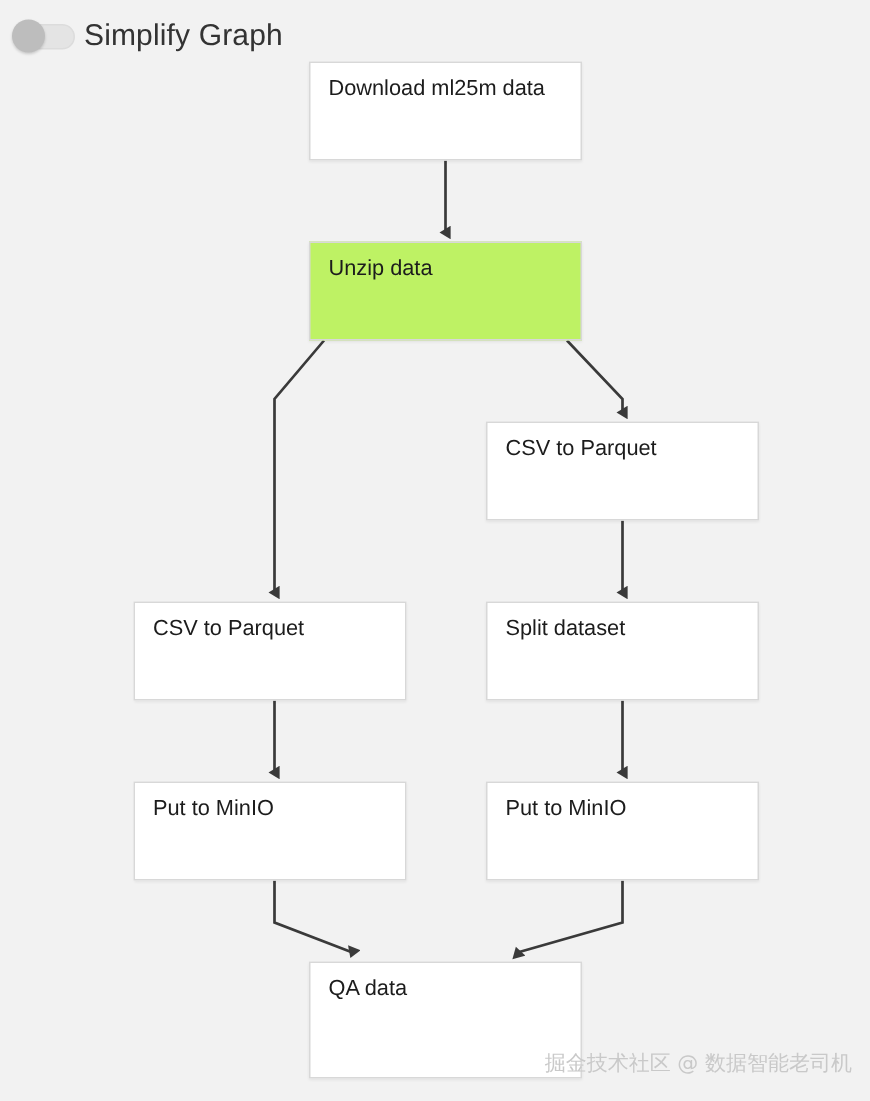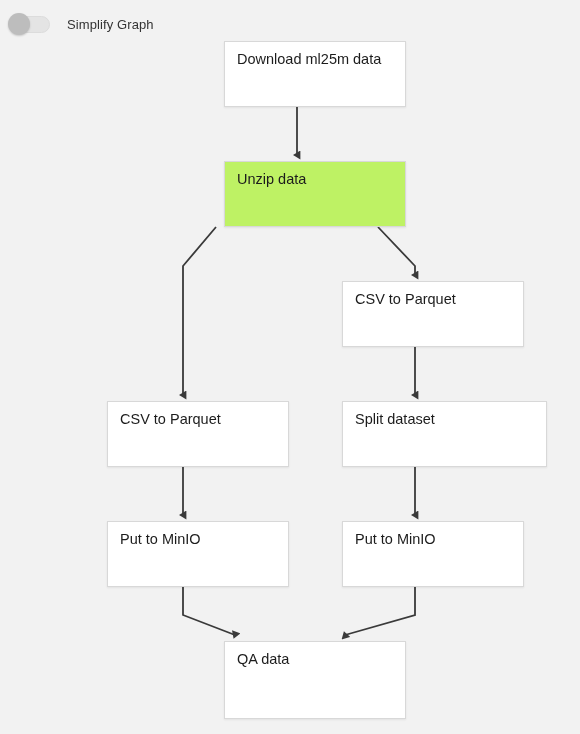--- a/index.html
+++ b/index.html
@@ -54,35 +54,34 @@
     position: absolute;
     left: 0px;
     top: 0px;
     width: 22px;
     height: 22px;
     border-radius: 50%;
     background: #bdbdbd;
     box-shadow: 0 1px 2px rgba(0,0,0,0.18);
   }
   .toggle-label {
-    margin-left: 15px;
-    font-size: 13px;
+    margin-left: 4px;
+    font-size: 20px;
     color: #333333;
     letter-spacing: 0.1px;
     white-space: nowrap;
   }
 
   
   .node {
     position: absolute;
     box-sizing: border-box;
     background: #ffffff;
     border: 1px solid #d8d8d8;
     box-shadow: 0 1px 2px rgba(0,0,0,0.07);
-    margin-left: 18px;
   }
   .node-label {
     position: absolute;
     left: 12px;
     top: 9px;
     font-size: 14.5px;
     color: #1c1c1c;
     white-space: nowrap;
   }
 
@@ -144,28 +143,29 @@
       </div>
       <div class="node" style="left: 206px; top: 161px; width: 182px; height: 66px; background: #bef264; border-color: rgb(216, 216, 216);">
         <div class="node-label">Unzip data</div>
       </div>
       <div class="node" style="left: 324px; top: 281px; width: 182px; height: 66px; background: rgb(255, 255, 255); border-color: rgb(216, 216, 216);">
         <div class="node-label">CSV to Parquet</div>
       </div>
       <div class="node" style="left: 89px; top: 401px; width: 182px; height: 66px; background: rgb(255, 255, 255); border-color: rgb(216, 216, 216);">
         <div class="node-label">CSV to Parquet</div>
       </div>
-      <div class="node" style="left: 324px; top: 401px; width: 205px; height: 66px; background: rgb(255, 255, 255); border-color: rgb(216, 216, 216);">
+      <div class="node" style="left: 324px; top: 401px; width: 182px; height: 66px; background: rgb(255, 255, 255); border-color: rgb(216, 216, 216);">
         <div class="node-label">Split dataset</div>
       </div>
       <div class="node" style="left: 89px; top: 521px; width: 182px; height: 66px; background: rgb(255, 255, 255); border-color: rgb(216, 216, 216);">
         <div class="node-label">Put to MinIO</div>
       </div>
       <div class="node" style="left: 324px; top: 521px; width: 182px; height: 66px; background: rgb(255, 255, 255); border-color: rgb(216, 216, 216);">
         <div class="node-label">Put to MinIO</div>
       </div>
       <div class="node" style="left: 206px; top: 641px; width: 182px; height: 78px; background: rgb(255, 255, 255); border-color: rgb(216, 216, 216);">
         <div class="node-label">QA data</div>
       </div>
     </div>
 
+  <div class="watermark">掘金技术社区 @ 数据智能老司机</div>
 
 </div>
 
 </body></html>

